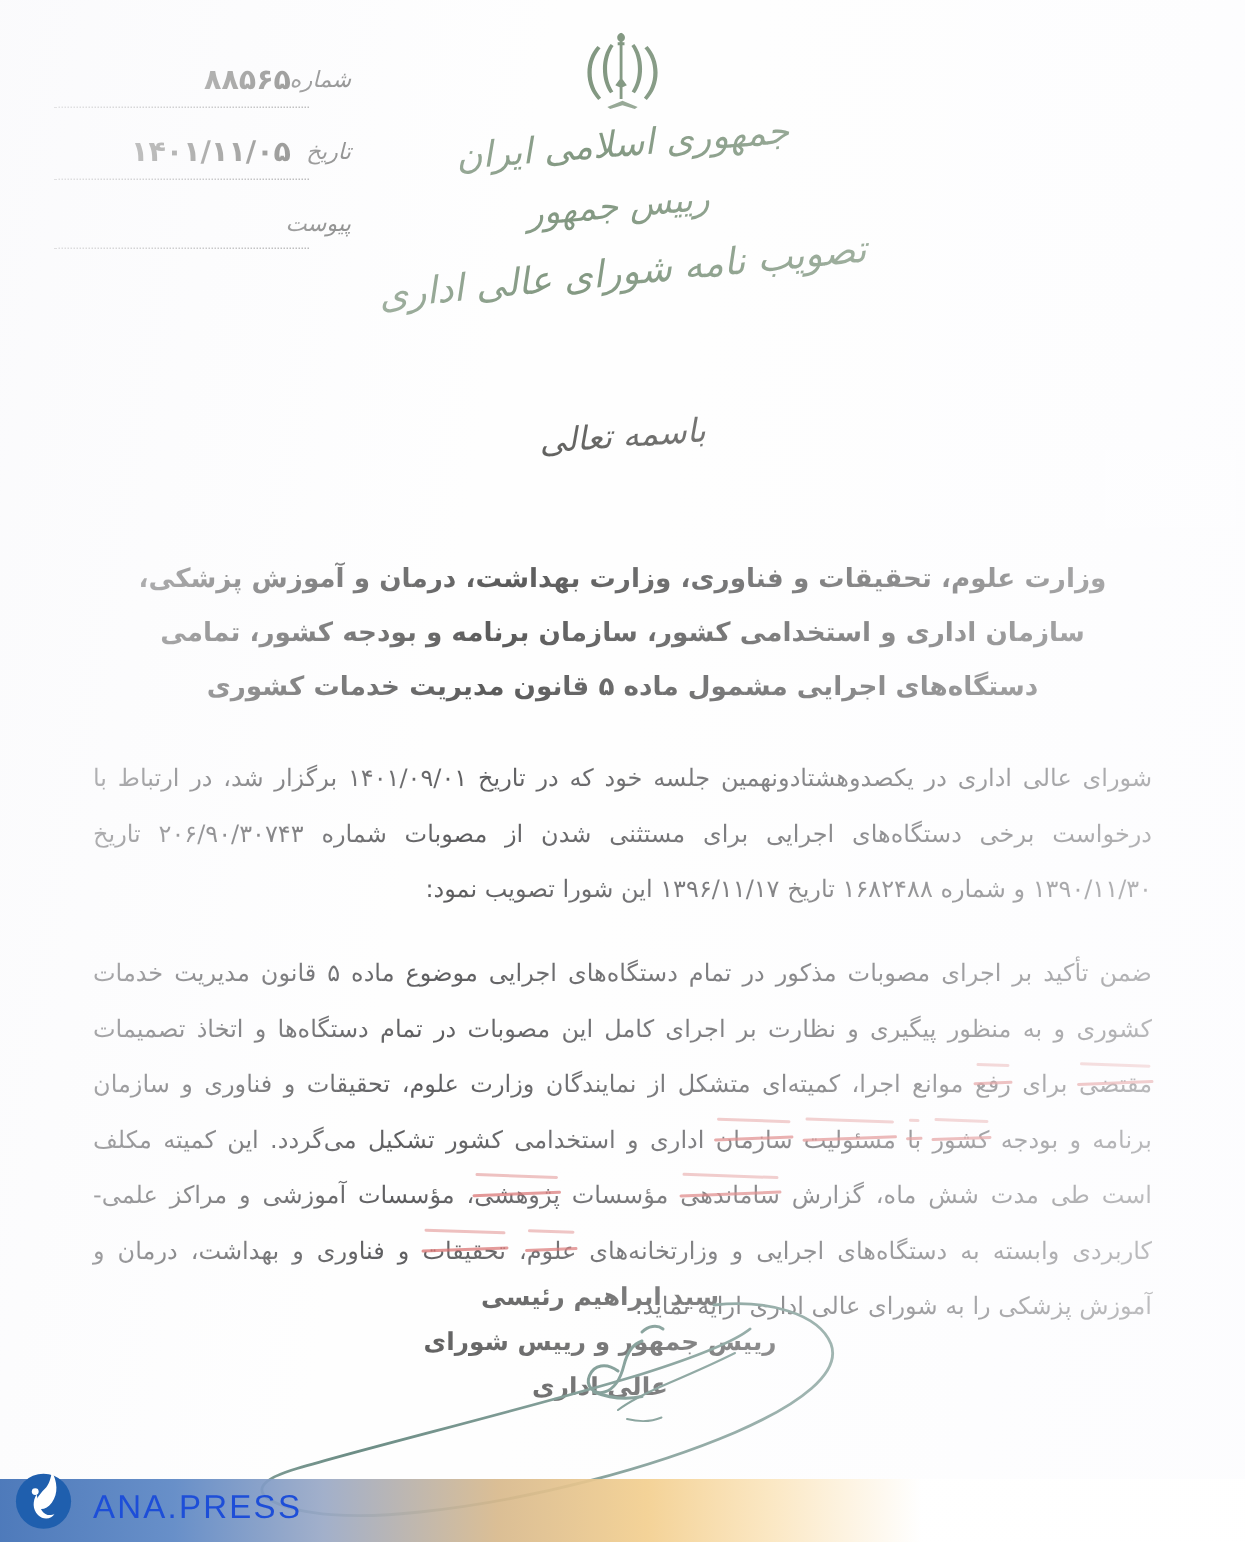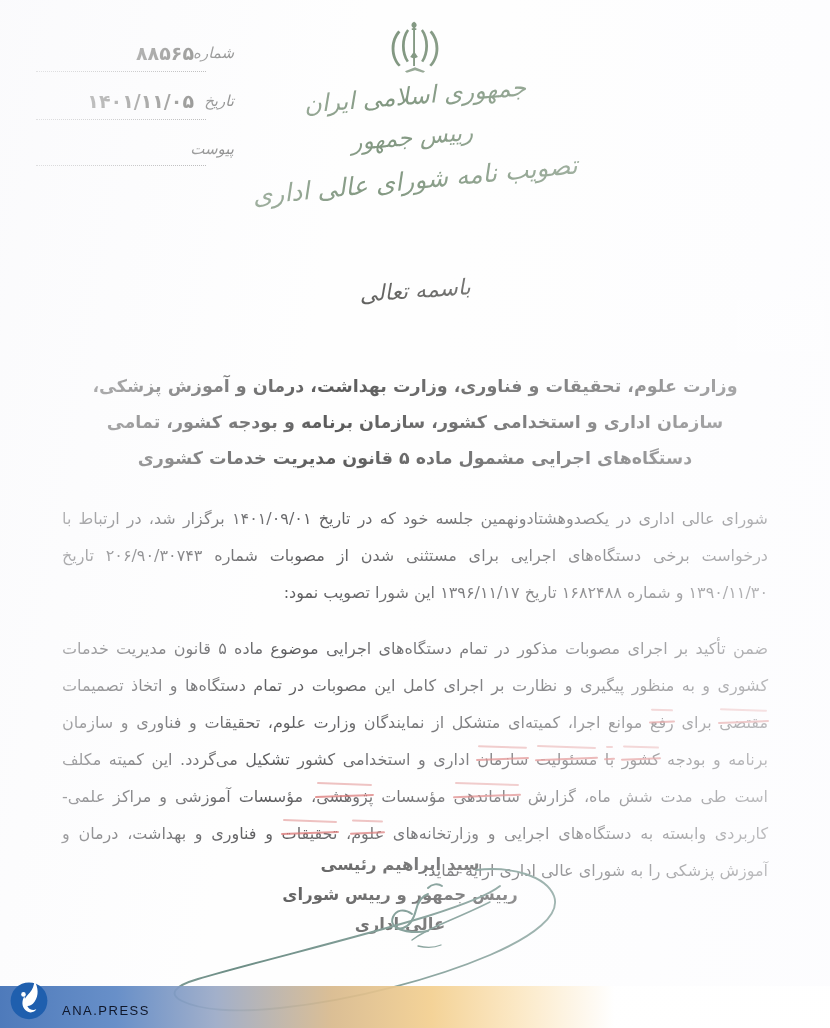--- a/index.html
+++ b/index.html
@@ -245,23 +245,23 @@
     left: 6px;
     bottom: 6px;
     width: 46px;
     height: 46px;
   }
   .footer-text {
     position: absolute;
     left: 62px;
     bottom: 10px;
     font-family: "Liberation Sans", sans-serif;
-    font-size: 13px;
+    font-size: 22px;
     letter-spacing: 1.5px;
-    color: #0f172a;
+    color: #1d4ed8;
     direction: ltr;
     font-weight: 400;
   }
 </style>
 </head>
 <body>
 
 <div class="page">
 
   <div class="meta-block">

